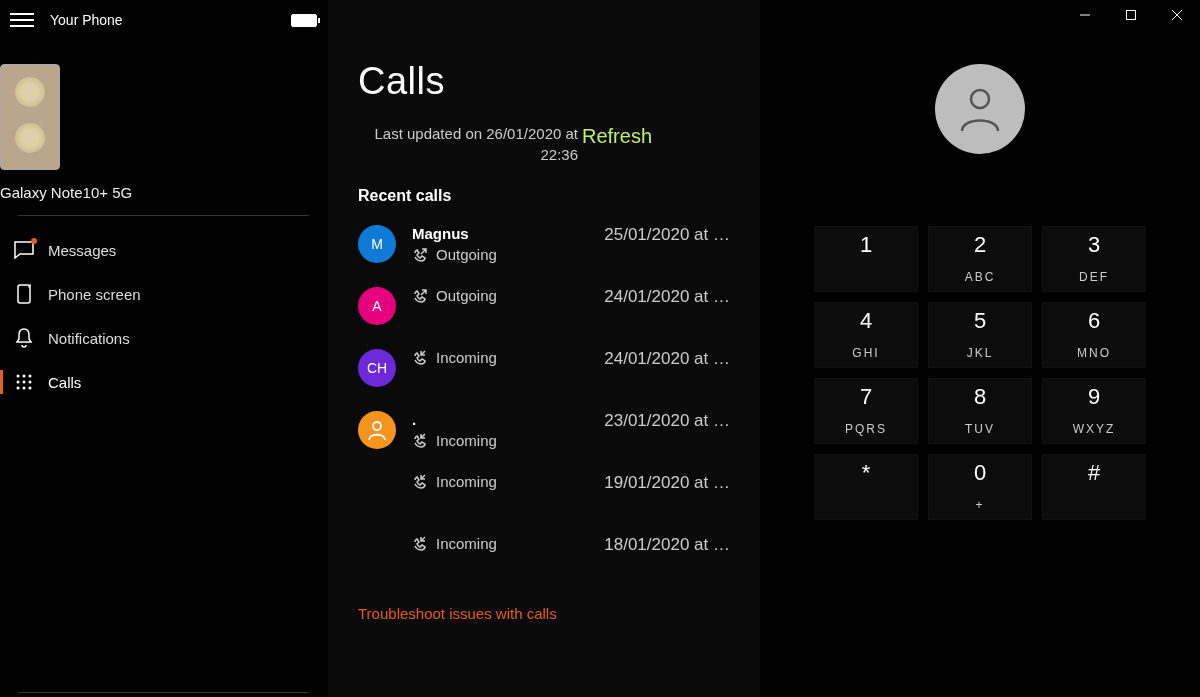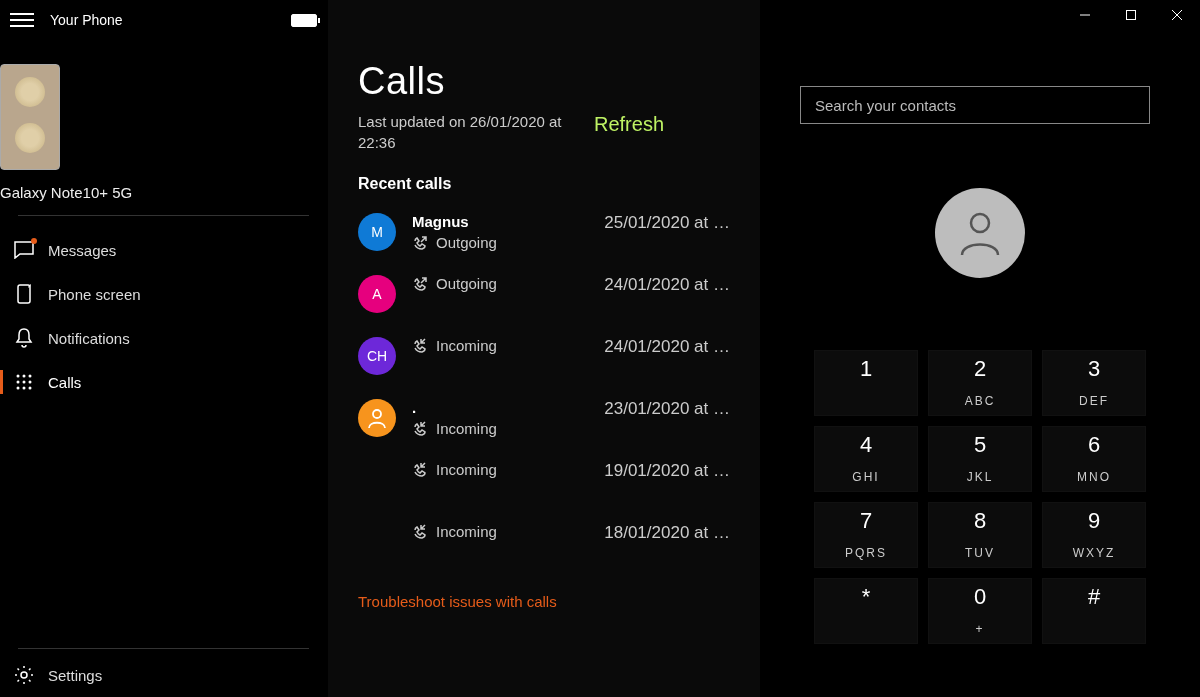--- a/index.html
+++ b/index.html
@@ -31,21 +31,21 @@
   .nav-icon { width:20px; height:20px; display:flex; align-items:center; justify-content:center; margin-right: 14px; color:#fff; }
   .badge-dot { position:absolute; top:-2px; right:-3px; width:6px; height:6px; border-radius:50%; background:#e65c1a; }
   .nav-label {}
   .sidebar-footer { margin-top:auto; }
   .sep2 { height:1px; background:#333; margin: 0 18px 4px; }
 
   
   .calls-col { width: 432px; background: #0a0a0a; padding: 60px 0 0 0; display:flex; flex-direction:column; }
   .calls-inner { padding: 0 30px 0 30px; display:flex; flex-direction:column; overflow:hidden;}
   .calls-title { font-size: 38px; font-weight: 400; letter-spacing: .5px; }
-  .updated-row { display:flex; align-items:flex-start; margin-top: 8px; gap: 16px; }
+  .updated-row { display:flex; align-items:flex-start; margin-top: 20px; gap: 4px; text-align: right; }
   .updated-text { font-size: 15px; color: #ccc; max-width: 220px; line-height: 1.4;}
   .refresh { font-size: 20px; color: #bef264; cursor:pointer; margin-top:2px;}
   .section-title { font-size: 16px; font-weight:600; margin-top: 22px; }
 
   .call-list { margin-top: 8px; display:flex; flex-direction:column; }
   .call-item { display:flex; align-items:flex-start; padding: 12px 0; }
   .avatar { width: 38px; height: 38px; border-radius:50%; display:flex; align-items:center; justify-content:center; font-size:14px; color:#fff; flex-shrink:0; margin-right: 16px; }
   .avatar.blank { background: transparent; }
   .call-body { flex:1; min-width:0; }
   .call-name { font-size:15px; font-weight:600; color:#ffffff; margin-bottom: 4px; min-height: 0;}
@@ -133,29 +133,20 @@
               <circle cx="8" cy="14" r="1.5"></circle>
               <circle cx="14" cy="14" r="1.5"></circle>
             </svg>
         </span>
         <span class="nav-label">Calls</span>
       </div>
     </div>
 
     <div class="sidebar-footer">
       <div class="sep2"></div>
-      <div class="nav-item">
-        <span class="nav-icon">
-          <svg width="20" height="20" viewBox="0 0 20 20" fill="none" stroke="#fff" stroke-width="1.5">
-              <circle cx="10" cy="10" r="3"></circle>
-              <path d="M10 1 V3 M10 17 V19 M1 10 H3 M17 10 H19 M3.5 3.5 L5 5 M15 15 L16.5 16.5 M16.5 3.5 L15 5 M5 15 L3.5 16.5"></path>
-            </svg>
-        </span>
-        <span class="nav-label">Settings</span>
-      </div>
     </div>
   </div>
 
   <div class="calls-col">
     <div class="calls-inner">
       <div class="calls-title">Calls</div>
       <div class="updated-row">
         <div class="updated-text">Last updated on 26/01/2020 at 22:36</div>
         <div class="refresh">Refresh</div>
       </div>
@@ -277,23 +268,20 @@
           </svg>
         </div>
       <div class="tb-btn">
           <svg width="12" height="12">
             <line x1="1" y1="1" x2="11" y2="11" stroke="#fff" stroke-width="1"></line>
             <line x1="11" y1="1" x2="1" y2="11" stroke="#fff" stroke-width="1"></line>
           </svg>
         </div>
     </div>
 
-    <div class="search">
-      <input type="text" placeholder="Search your contacts" style="">
-    </div>
 
     <div class="contact-placeholder">
       <svg width="44" height="48" viewBox="0 0 44 48" fill="none" stroke="#555" stroke-width="2.5">
           <circle cx="22" cy="14" r="9"></circle>
           <path d="M4 46 C4 32 40 32 40 46"></path>
         </svg>
     </div>
 
     <div class="dialpad" id="dialpad">
         <div class="key">

